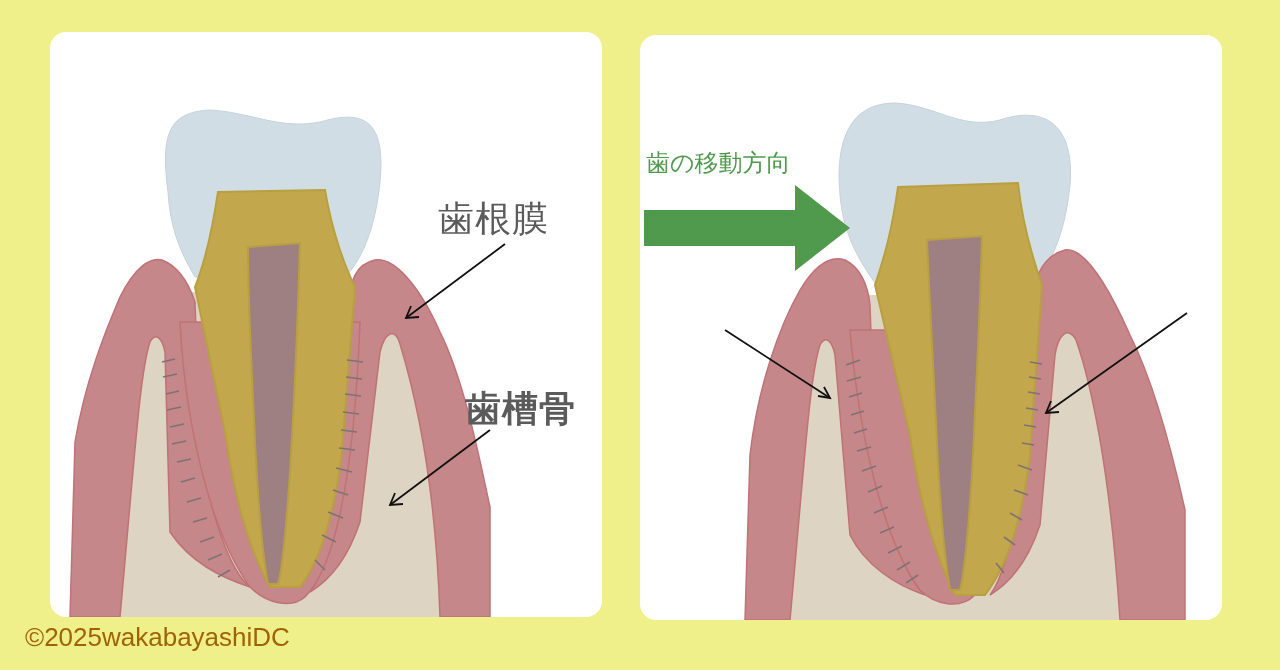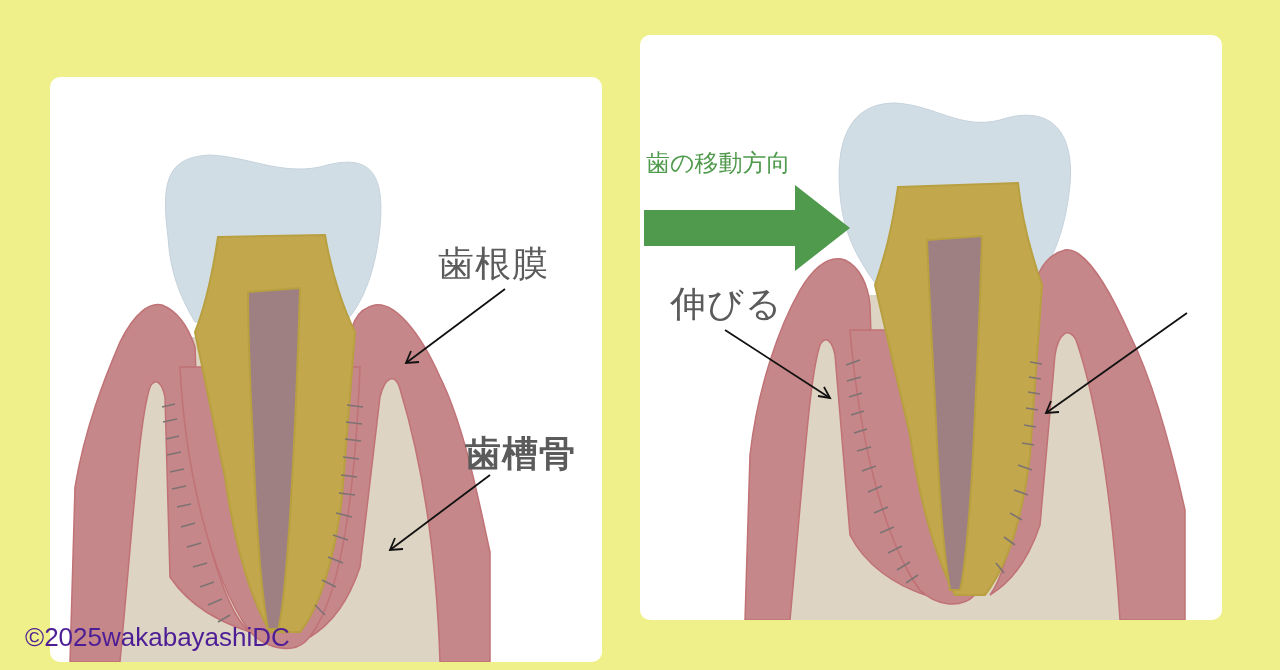--- a/index.html
+++ b/index.html
@@ -1,23 +1,23 @@
 <!DOCTYPE html>
 <html><head>
 <meta charset="utf-8">
 <style>
   html,body{margin:0;padding:0;}
   body{width:1280px;height:670px;background:#eff08a;position:relative;overflow:hidden;font-family:"DejaVu Sans","Liberation Sans",sans-serif;}
-  .panel{position:absolute;background:#ffffff;border-radius:10px;overflow:hidden;}
-  #panel-left{left:50px;top:32px;width:552px;height:585px;margin-top:45px;}
+  .panel{position:absolute;background:#ffffff;border-radius:16px;overflow:hidden;}
+  #panel-left{left:50px;top:32px;width:552px;height:585px;}
   #panel-right{left:640px;top:35px;width:582px;height:585px;}
   svg{position:absolute;left:0;top:0;}
   .label{position:absolute;color:#5b5b5b;font-size:36px;letter-spacing:1px;white-space:nowrap;}
   .move-label{position:absolute;color:#4f9a4c;font-size:24px;white-space:nowrap;}
-  .copyright{position:absolute;left:25px;top:622px;color:#4c1d95;font-size:26px;font-family:"Liberation Sans",sans-serif;white-space:nowrap;}
+  .copyright{position:absolute;left:25px;top:622px;color:#a16207;font-size:26px;font-family:"Liberation Sans",sans-serif;white-space:nowrap;}
 </style>
 </head>
 <body>
 
 <div class="panel" id="panel-left">
   <svg width="552" height="585" viewBox="0 0 552 585">
 
     <path d="M20,585 L30,410 C40,330 70,290 100,260 L300,260 C360,300 420,360 435,470 L440,585 Z" fill="#ddd4c3"></path>
 
     <path d="M118,160 C110,100 120,80 160,78 C200,80 230,98 270,90 C320,75 335,95 330,150 C325,200 310,230 295,245 L145,245 C130,220 120,195 118,160 Z" fill="#d1dde5" stroke="#c5d2db" stroke-width="1"></path>
@@ -123,16 +123,15 @@
     <polygon points="4,175 155,175 155,150 210,193 155,236 155,211 4,211" fill="#4f9a4c"></polygon>
 
     <g stroke="#111" stroke-width="1.8" fill="none">
       <line x1="85" y1="295" x2="190" y2="363"></line>
       <polyline points="178,361 190,363 184,352"></polyline>
       <line x1="547" y1="278" x2="406" y2="378"></line>
       <polyline points="411,366 406,378 419,377"></polyline>
     </g>
   </svg>
   <div class="move-label" style="left:6px;top:112px;">歯の移動方向</div>
-  <div class="label" style="left:30px;top:245px;">伸びる</div>
 </div>
 
 <div class="copyright">©2025wakabayashiDC</div>
 
 </body></html>

